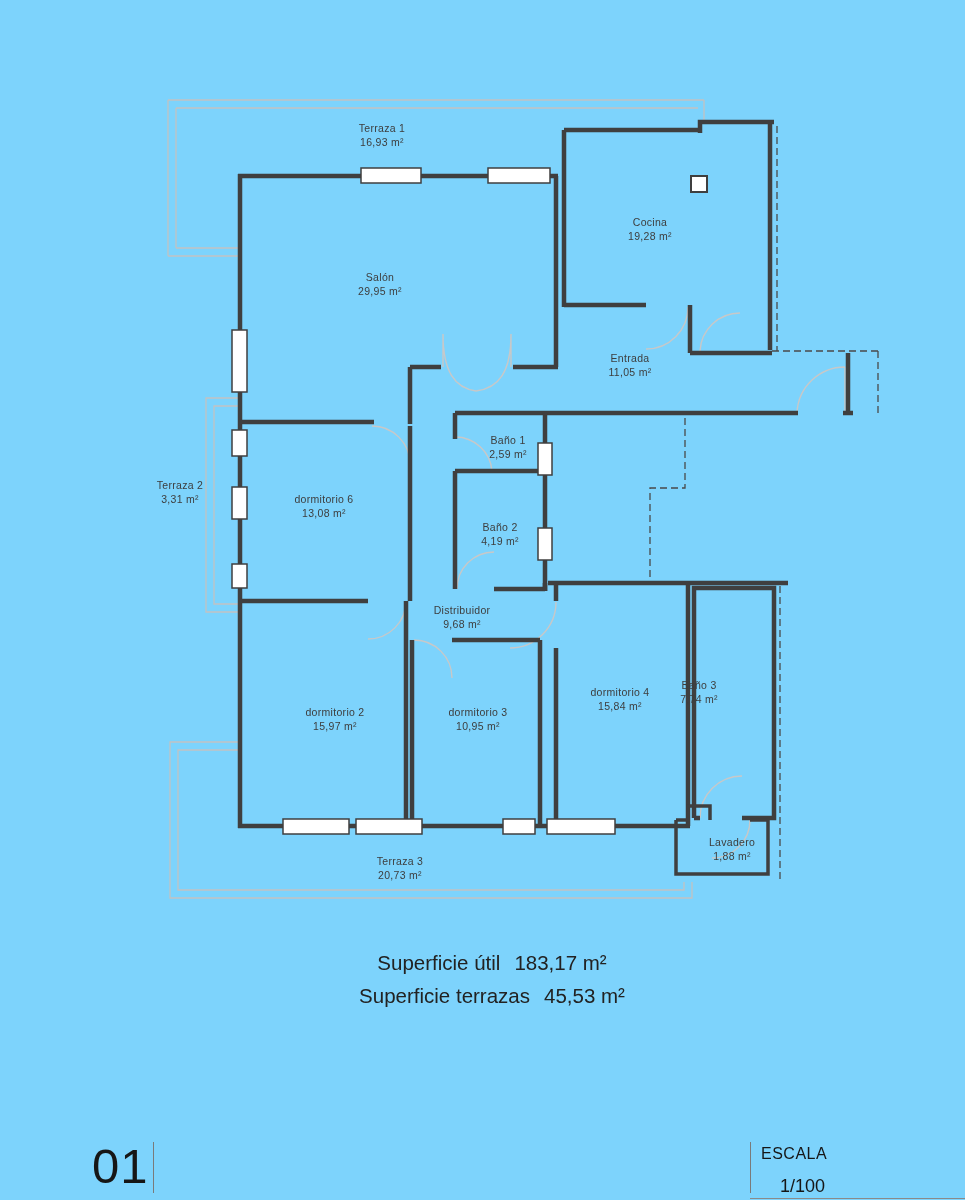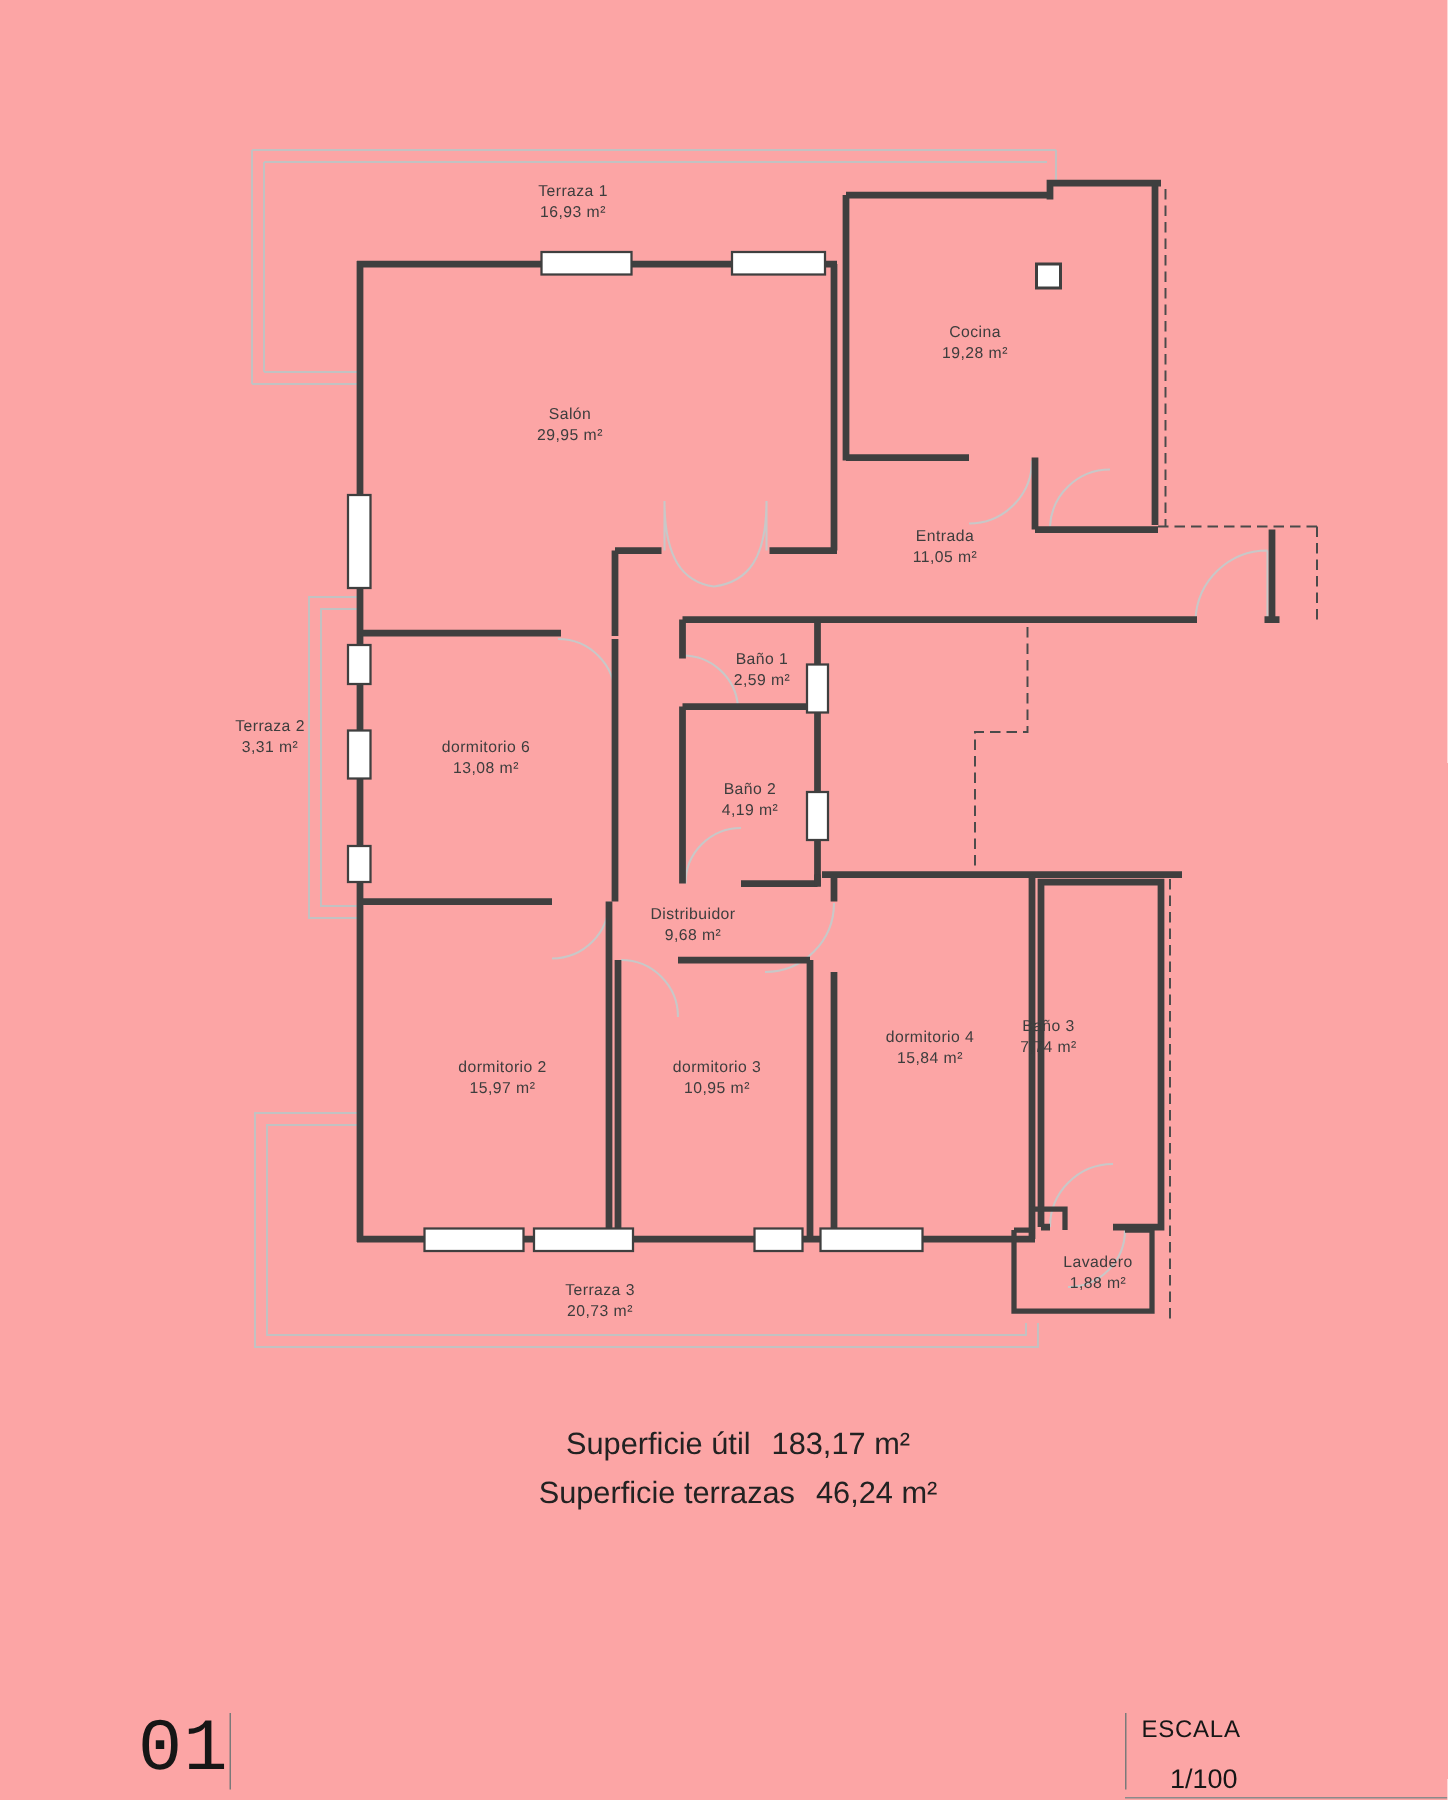--- a/index.html
+++ b/index.html
@@ -1,29 +1,29 @@
 <!DOCTYPE html>
 <html><head>
 <meta charset="utf-8">
 <style>
   html,body{margin:0;padding:0;background:#fff;}
-  .page{position:relative;width:965px;height:1200px;background:#fca5a5;overflow:hidden;
+  .page{position:relative;width:965px;height:1200px;background:#7dd3fc;overflow:hidden;
         font-family:"Liberation Sans", sans-serif;}
   svg{position:absolute;left:0;top:0;}
   svg path, svg rect{fill:none;}
   svg .win{fill:#ffffff;}
   svg .fixture{fill:#ffffff;}
   .lbl{position:absolute;transform:translate(-50%,-50%);display:flex;flex-direction:column;
        text-align:center;font-size:10.5px;line-height:13.5px;color:#3d3d3d;
        letter-spacing:0.3px;white-space:nowrap;}
   .summary{position:absolute;left:492px;top:963px;transform:translate(-50%,-50%);
            display:flex;gap:14px;font-size:20.5px;color:#222;white-space:nowrap;}
   .summary2{top:996px;}
   .titleblock{position:absolute;left:0;top:1130px;width:965px;height:70px;color:#161616;}
-  .tb-number{position:absolute;left:92px;top:8px;font-size:49px;letter-spacing:1px;font-family:Liberation Mono, monospace;}
+  .tb-number{position:absolute;left:92px;top:8px;font-size:49px;letter-spacing:1px;}
   .tb-vline{position:absolute;left:153px;top:12px;width:1px;height:51px;background:#7a7a7a;}
   .tb-title{position:absolute;left:181px;top:24px;font-size:25px;letter-spacing:0.5px;}
   .tb-vline2{position:absolute;left:750px;top:12px;width:1px;height:51px;background:#7a7a7a;}
   .tb-scale-label{position:absolute;left:761px;top:15px;font-size:16px;letter-spacing:0.5px;}
   .tb-scale-value{position:absolute;left:780px;top:46px;font-size:18px;}
   .tb-hline{position:absolute;left:750px;top:68px;width:215px;height:1px;background:#8a8a8a;}
 </style>
 </head>
 <body>
 
@@ -152,21 +152,21 @@
     <span>Terraza 3</span>
     <span>20,73 m²</span>
   </div>
 
   <div class="summary">
     <span>Superficie útil</span>
     <span>183,17 m²</span>
   </div>
   <div class="summary summary2">
     <span>Superficie terrazas</span>
-    <span>46,24 m²</span>
+    <span>45,53 m²</span>
   </div>
 
   <div class="titleblock">
     <div class="tb-number">01</div>
     <div class="tb-vline"></div>
     <div class="tb-vline2"></div>
     <div class="tb-scale-label">ESCALA</div>
     <div class="tb-scale-value">1/100</div>
     <div class="tb-hline"></div>
   </div>

